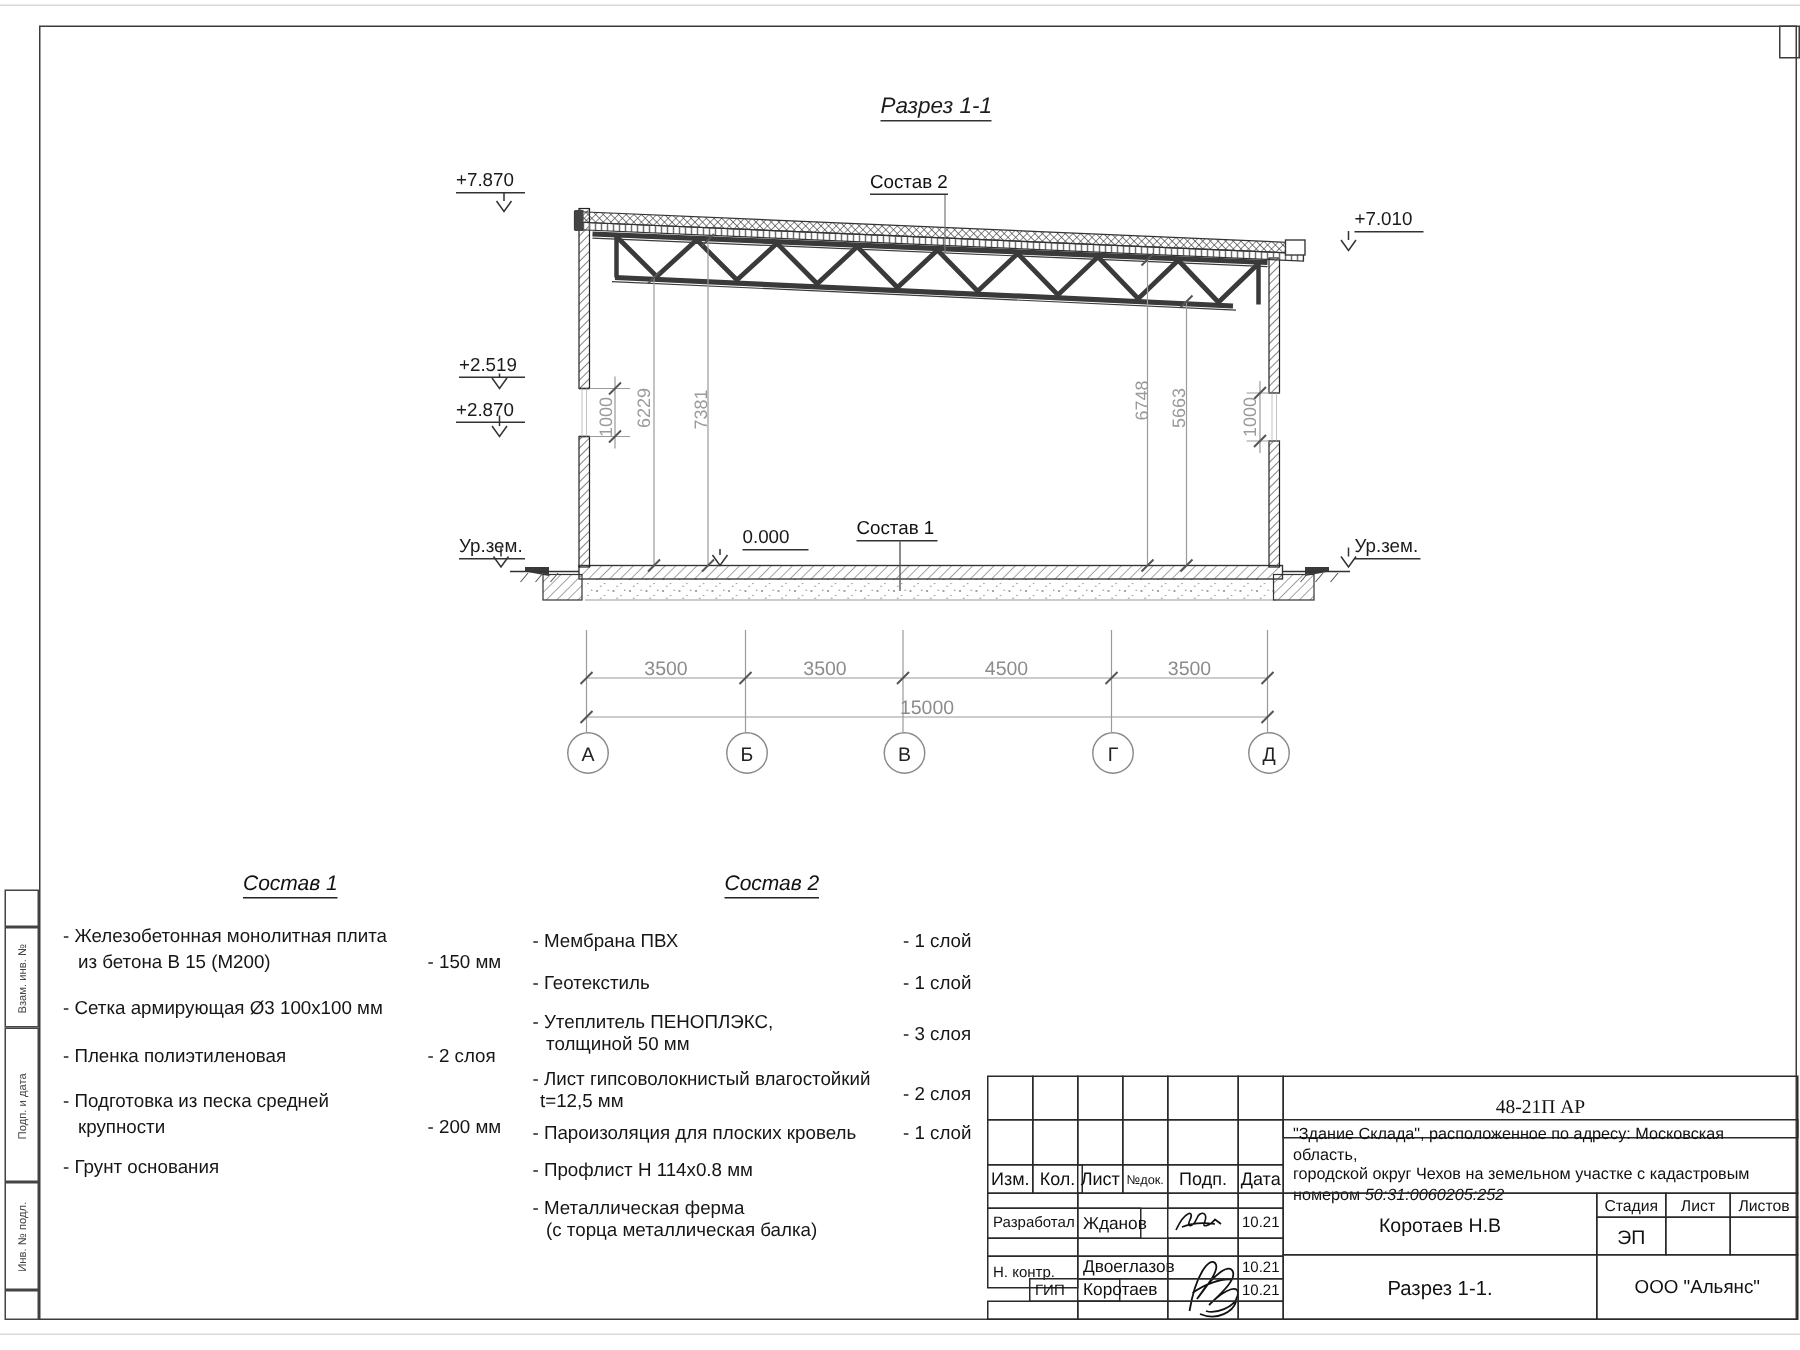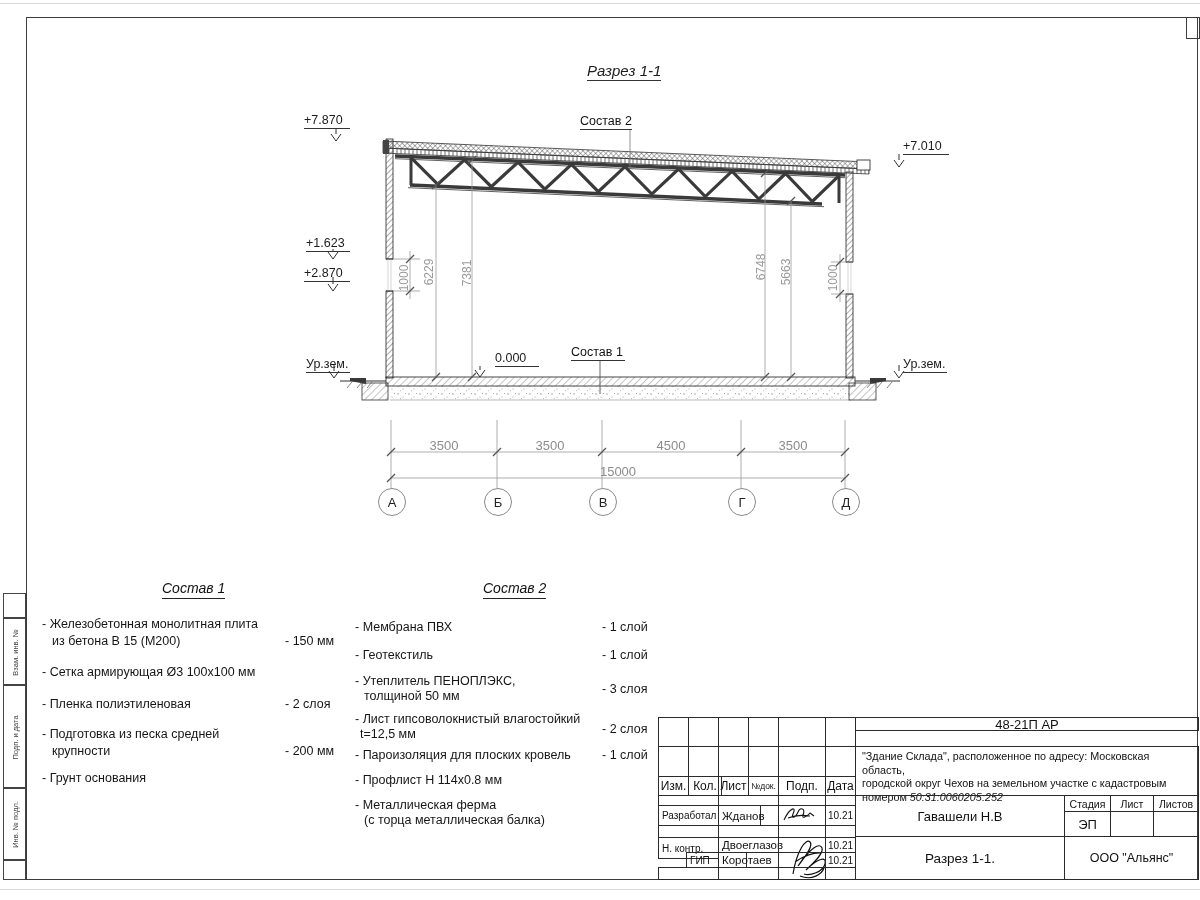--- a/index.html
+++ b/index.html
@@ -165,21 +165,21 @@
 
     <g stroke="#111" fill="none">
       <path stroke-width="1.1" d="M784,820 C790,807 797,806 793,814 C791,818 795,819 798,812 C800,807 806,808 803,815 C801,819 807,817 810,813 L814,816 M788,818 C795,815 803,815 810,816"></path>
       <path stroke-width="1.2" d="M793,874 C797,850 806,838 810,842 C814,846 804,858 798,866 C810,848 820,842 822,848 C824,854 812,864 806,870 C818,858 827,856 825,864 C823,872 810,876 804,874 M800,876 C812,881 822,874 824,868 M795,862 C803,856 815,852 821,853"></path>
     </g>
   </svg>
 
   <span class="t ul" style="left:304px;top:113px;width:46px;">+7.870</span>
   <span class="t ul" style="left:580px;top:114px;width:52px;color:#111;">Состав 2</span>
   <span class="t ul" style="left:903px;top:139px;width:46px;">+7.010</span>
-  <span class="t ul" style="left:306px;top:236px;width:44px;">+1.623</span>
+  <span class="t ul" style="left:306px;top:236px;width:44px;">+2.519</span>
   <span class="t ul" style="left:304px;top:266px;width:46px;">+2.870</span>
   <span class="t ul" style="left:306px;top:357px;width:44px;">Ур.зем.</span>
   <span class="t ul" style="left:495px;top:351px;width:44px;">0.000</span>
   <span class="t ul" style="left:571px;top:345px;width:54px;color:#111;">Состав 1</span>
   <span class="t ul" style="left:903px;top:357px;width:44px;">Ур.зем.</span>
 
   <span class="r" style="left:382px;top:271px;">1000</span>
   <span class="r" style="left:407px;top:265px;">6229</span>
   <span class="r" style="left:445px;top:266px;">7381</span>
   <span class="r" style="left:739px;top:260px;">6748</span>
@@ -282,27 +282,27 @@
     <div class="tb tbl" style="left:0;top:135px;width:61px;height:16px;font-size:10px;margin-left:28px;">ГИП</div>
     <div class="tb tbl" style="left:60px;top:135px;width:61px;height:16px;font-size:11.5px;">Коротаев</div>
     <div class="tb" style="left:120px;top:135px;width:48px;height:16px;"></div>
     <div class="tb" style="left:167px;top:135px;width:31px;height:16px;font-size:10px;">10.21</div>
 
     <div class="tb" style="left:0;top:150px;width:61px;height:13px;"></div>
     <div class="tb" style="left:60px;top:150px;width:61px;height:13px;"></div>
     <div class="tb" style="left:120px;top:150px;width:48px;height:13px;"></div>
     <div class="tb" style="left:167px;top:150px;width:31px;height:13px;"></div>
 
-    <div class="tb" style="left:197px;top:0;width:344px;height:14px;font-size:13px;">48-21П АР</div>
+    <div class="tb" style="left:197px;top:0;width:344px;height:42px;font-size:13px;font-family:Liberation Serif, serif;">48-21П АР</div>
     <div class="tb" style="left:197px;top:29px;width:344px;height:50px;display:block;padding:3px 6px;font-size:10.8px;line-height:13.5px;text-align:left;">
       <div>"Здание Склада", расположенное по адресу: Московская область,</div>
       <div>городской округ Чехов на земельном участке с кадастровым</div>
       <div><span>номером </span><i>50:31:0060205:252</i></div>
     </div>
-    <div class="tb" style="left:197px;top:78px;width:210px;height:42px;font-size:13px;">Гавашели Н.В</div>
+    <div class="tb" style="left:197px;top:78px;width:210px;height:42px;font-size:13px;">Коротаев Н.В</div>
     <div class="tb" style="left:406px;top:78px;width:47px;height:17px;font-size:10.5px;">Стадия</div>
     <div class="tb" style="left:452px;top:78px;width:44px;height:17px;font-size:10.5px;">Лист</div>
     <div class="tb" style="left:495px;top:78px;width:46px;height:17px;font-size:10.5px;">Листов</div>
     <div class="tb" style="left:406px;top:94px;width:47px;height:26px;font-size:13px;">ЭП</div>
     <div class="tb" style="left:452px;top:94px;width:44px;height:26px;"></div>
     <div class="tb" style="left:495px;top:94px;width:46px;height:26px;"></div>
     <div class="tb" style="left:197px;top:119px;width:210px;height:44px;font-size:13.5px;">Разрез 1-1.</div>
     <div class="tb" style="left:406px;top:119px;width:135px;height:44px;font-size:12.5px;">ООО "Альянс"</div>
   </div>
 

